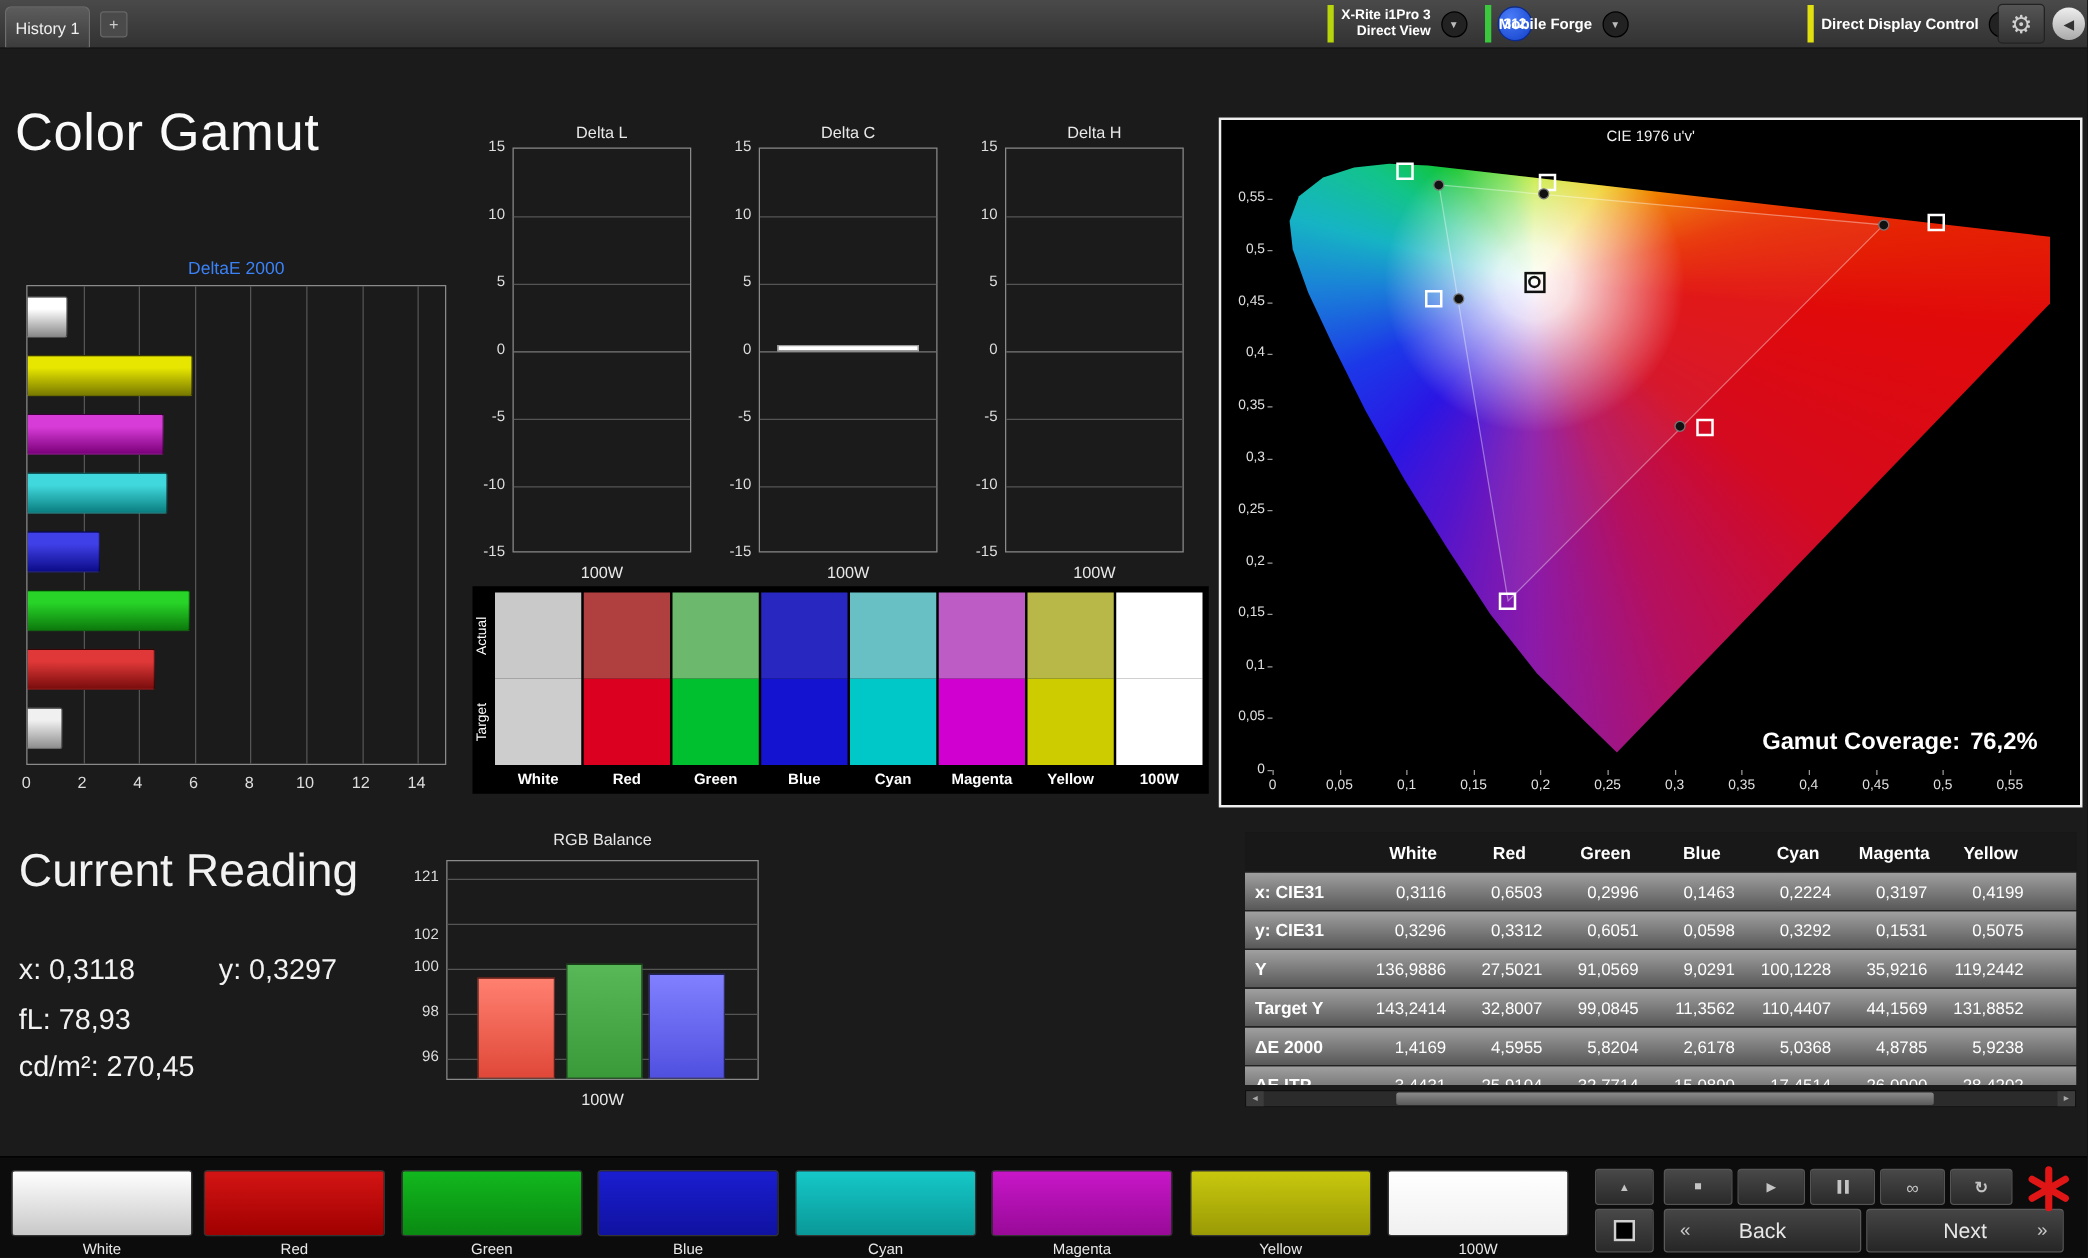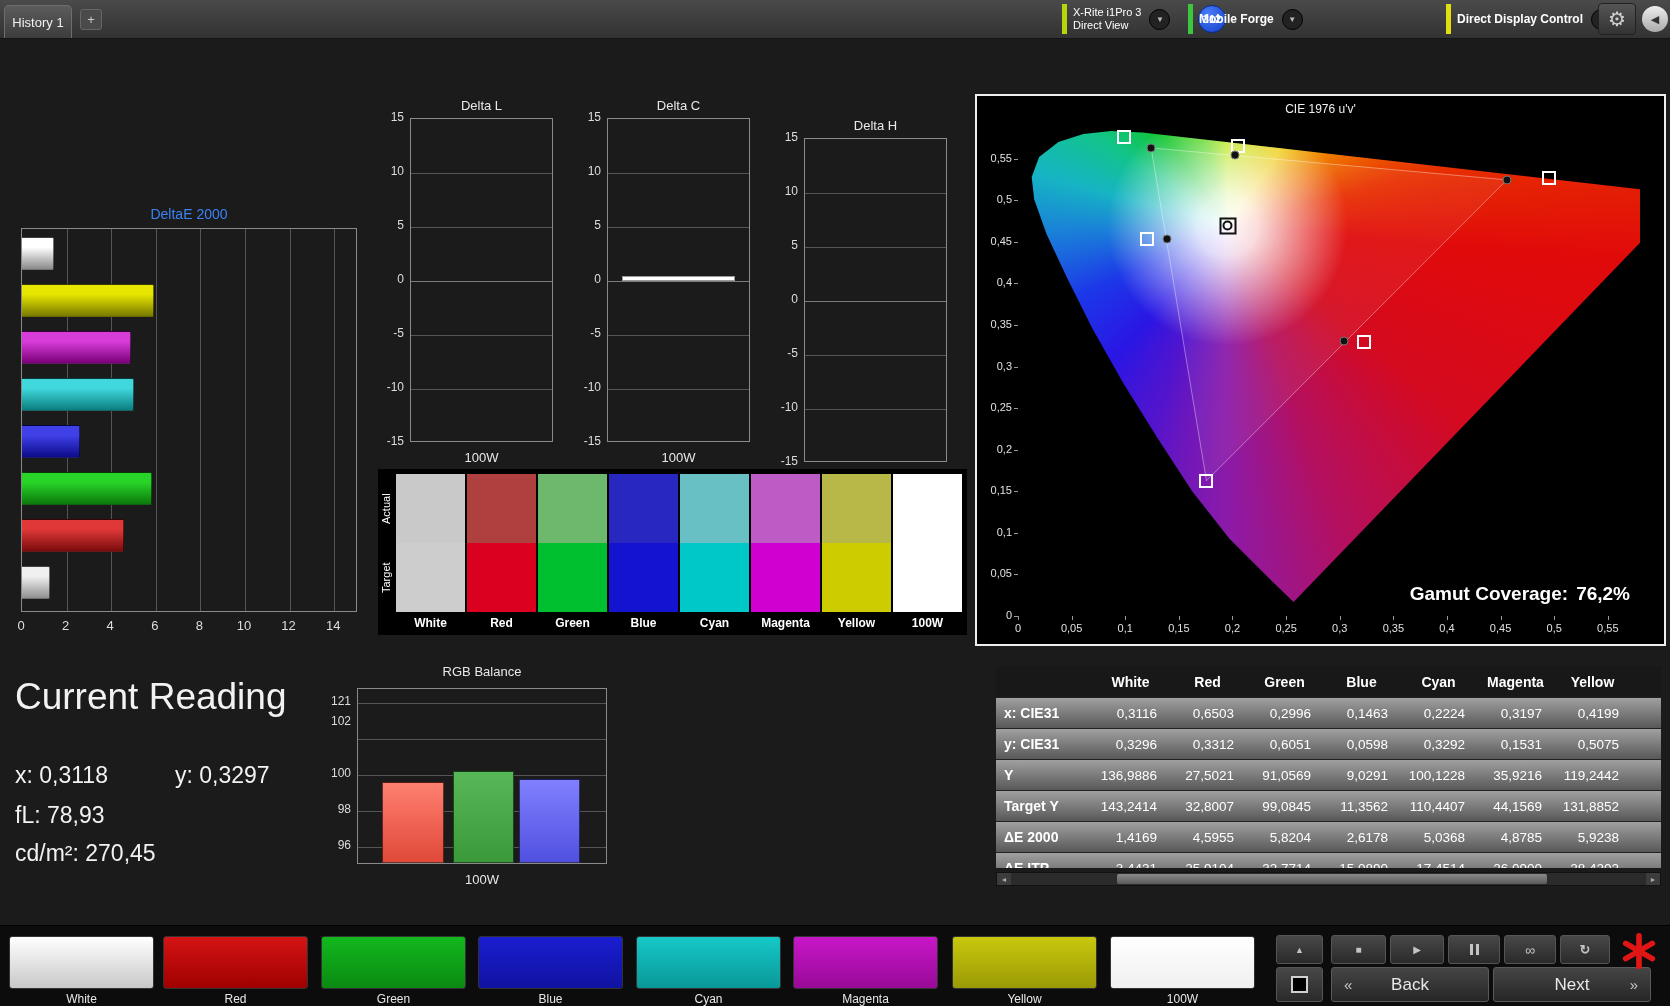--- a/index.html
+++ b/index.html
@@ -5,21 +5,21 @@
   html,body{margin:0;padding:0;background:#101010;}
   body{width:1670px;height:1006px;overflow:hidden;font-family:"Liberation Sans",sans-serif;}
   #root{position:relative;width:1670px;height:1006px;background:#1b1b1b;overflow:hidden;}
 
   
   .topbar{position:absolute;left:0;top:0;width:1670px;height:38px;background:linear-gradient(180deg,#4a4a4a,#323232);border-bottom:1px solid #141414;}
   .tab{position:absolute;left:4px;top:5px;width:68px;height:33px;background:linear-gradient(180deg,#5c5c5c,#3c3c3c);border:1px solid #6e6e6e;border-bottom:none;border-radius:5px 5px 0 0;color:#f0f0f0;font-size:13px;display:flex;align-items:center;justify-content:center;box-sizing:border-box;}
   .addtab{position:absolute;left:80px;top:9px;width:22px;height:21px;background:#4a4a4a;border:1px solid #666;border-radius:3px;color:#ccc;font-size:13px;display:flex;align-items:center;justify-content:center;box-sizing:border-box;}
   .widget{position:absolute;top:2px;height:34px;display:flex;align-items:center;}
   .cbar{width:5px;height:30px;margin-right:6px;}
-  .wlines{color:#fff;font-size:11px;font-weight:normal;line-height:13px;}
+  .wlines{color:#fff;font-size:11px;font-weight:bold;line-height:13px;text-align:right;}
   .wline1{color:#fff;font-size:12px;font-weight:bold;}
   .ddc{width:19px;height:19px;border-radius:50%;background:#222;border:1px solid #000;color:#bbb;font-size:8px;margin-left:8px;display:flex;align-items:center;justify-content:center;flex:none;}
   .badge{position:absolute;left:1198px;top:5px;width:28px;height:28px;border-radius:50%;background:radial-gradient(circle at 35% 30%,#4a7cf8,#1240c8);border:1px solid #0a2a90;color:#fff;font-size:11px;font-weight:bold;display:flex;align-items:center;justify-content:center;box-sizing:border-box;}
   .gearbtn{position:absolute;left:1598px;top:3px;width:38px;height:32px;background:linear-gradient(180deg,#555,#333);border:1px solid #222;border-radius:4px;color:#d0d0d0;font-size:20px;display:flex;align-items:center;justify-content:center;box-sizing:border-box;}
   .collapsebtn{position:absolute;left:1642px;top:6px;width:26px;height:26px;border-radius:50%;background:linear-gradient(180deg,#eee,#aaa);color:#333;font-size:11px;display:flex;align-items:center;justify-content:center;}
 
   
   #page-title{position:absolute;left:12px;top:82px;font-size:42px;font-weight:300;color:#fafafa;letter-spacing:0.5px;}
 
   
@@ -176,20 +176,21 @@
     </div>
 
     <div class="gearbtn">
         <span>⚙</span>
       </div>
     <div class="collapsebtn">
         <span>◀</span>
       </div>
   </div>
 
+  <div id="page-title">Color Gamut</div>
 
   <div id="deltae-chart">
     <div class="chtitle">DeltaE 2000</div>
     <div id="deltae-plot">
         <div class="vgrid" style="left: 44.6px;"></div>
         <div class="vgrid" style="left: 89.2px;"></div>
         <div class="vgrid" style="left: 133.8px;"></div>
         <div class="vgrid" style="left: 178.4px;"></div>
         <div class="vgrid" style="left: 223px;"></div>
         <div class="vgrid" style="left: 267.6px;"></div>
@@ -247,21 +248,21 @@
     <div id="dlabs1"></div>
     <div class="dxlabel">100W</div>
   <div class="ylab" style="top: 12px;">15</div>
       <div class="ylab" style="top: 66px;">10</div>
       <div class="ylab" style="top: 120px;">5</div>
       <div class="ylab" style="top: 174px;">0</div>
       <div class="ylab" style="top: 228px;">-5</div>
       <div class="ylab" style="top: 282px;">-10</div>
       <div class="ylab" style="top: 336px;">-15</div>
     </div>
-  <div class="dsmall" style="left:768px;margin-top:20px;">
+  <div class="dsmall" style="left:768px;">
     <div class="dtitle">Delta H</div>
     <div class="dbox" id="dbox2">
         <div class="hgrid" style="top: 54px;"></div>
         <div class="hgrid" style="top: 108px;"></div>
         <div class="hgrid zero" style="top: 162px;"></div>
         <div class="hgrid" style="top: 216px;"></div>
         <div class="hgrid" style="top: 270px;"></div>
       </div>
     <div id="dlabs2"></div>
     <div class="dxlabel">100W</div>
@@ -424,21 +425,21 @@
         <div class="hgrid" style="top: 50px;"></div>
         <div class="hgrid" style="top: 86px;"></div>
         <div class="hgrid" style="top: 122px;"></div>
         <div class="hgrid" style="top: 158px;"></div>
         <div class="rgbbar" style="top: 93.2px; height: 80.8px; left: 24px; width: 62px; background: linear-gradient(rgb(255, 128, 112), rgb(224, 72, 56));"></div>
         <div class="rgbbar" style="top: 82.4px; height: 91.6px; left: 95px; width: 61px; background: linear-gradient(rgb(88, 184, 88), rgb(58, 154, 58));"></div>
         <div class="rgbbar" style="top: 89.6px; height: 84.4px; left: 161px; width: 61px; background: linear-gradient(rgb(128, 128, 255), rgb(80, 80, 224));"></div>
       </div>
     <div id="rgb-xlabel">100W</div>
   <div class="rylab" style="top: 30px;">121</div>
-      <div class="rylab" style="top: 50px;">102</div>
+      <div class="rylab" style="top: 76px;">102</div>
       <div class="rylab" style="top: 102px;">100</div>
       <div class="rylab" style="top: 138px;">98</div>
       <div class="rylab" style="top: 174px;">96</div>
     </div>
 
 
   <div id="table">
     <div class="thead" id="table-header">
         <div class="tcell tlabel"></div>
         <div class="th">White</div>

